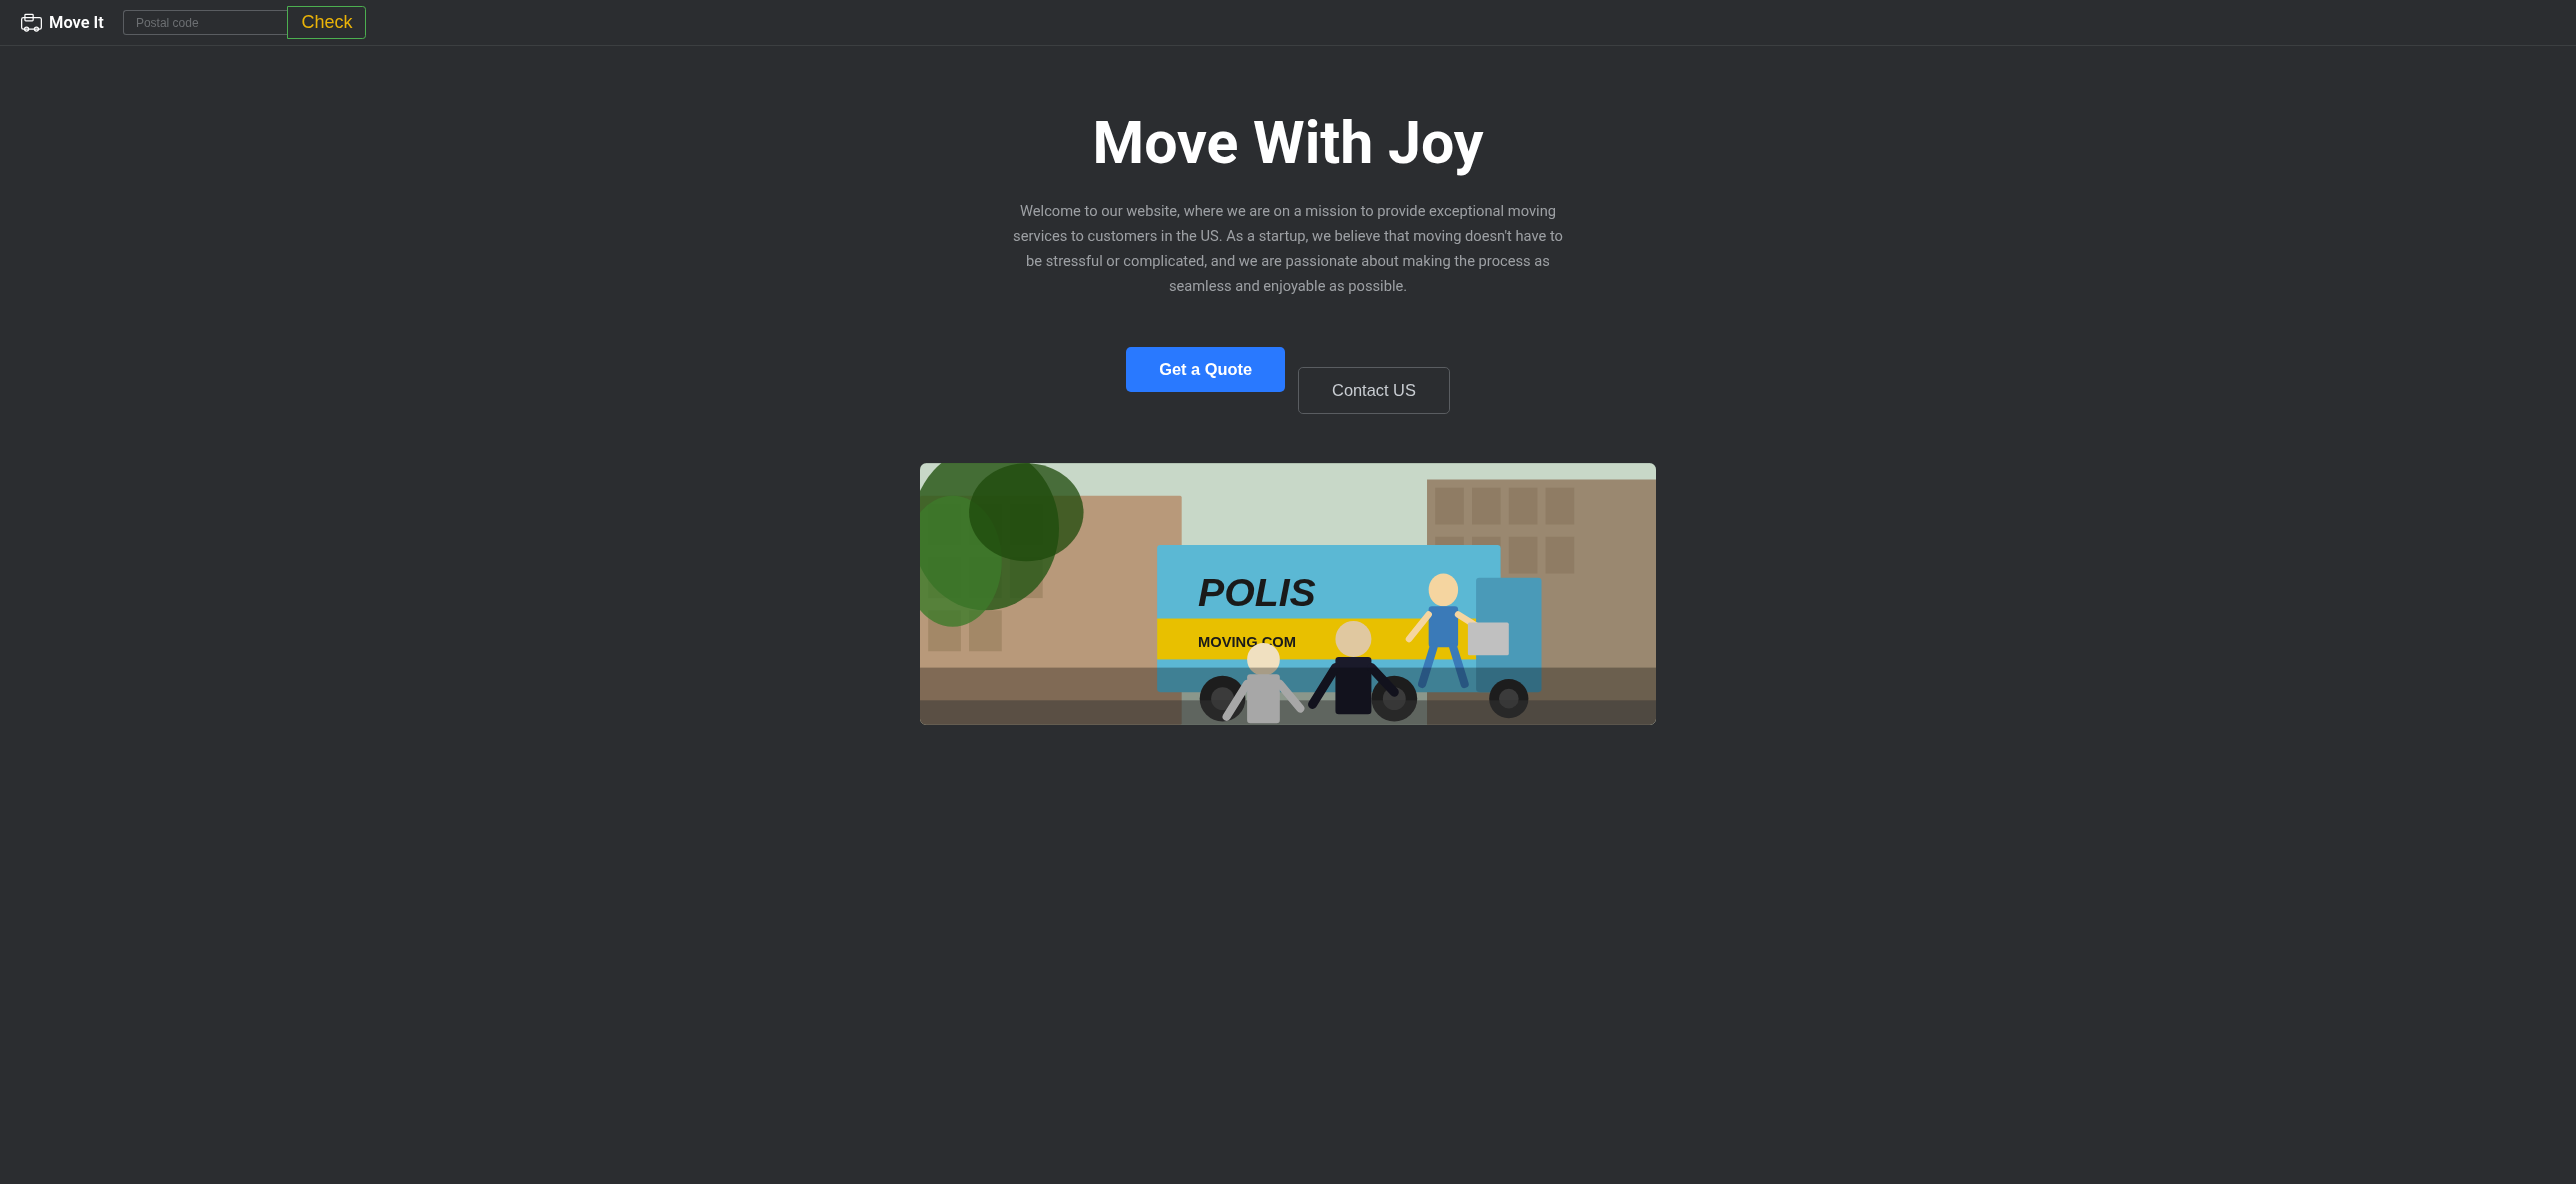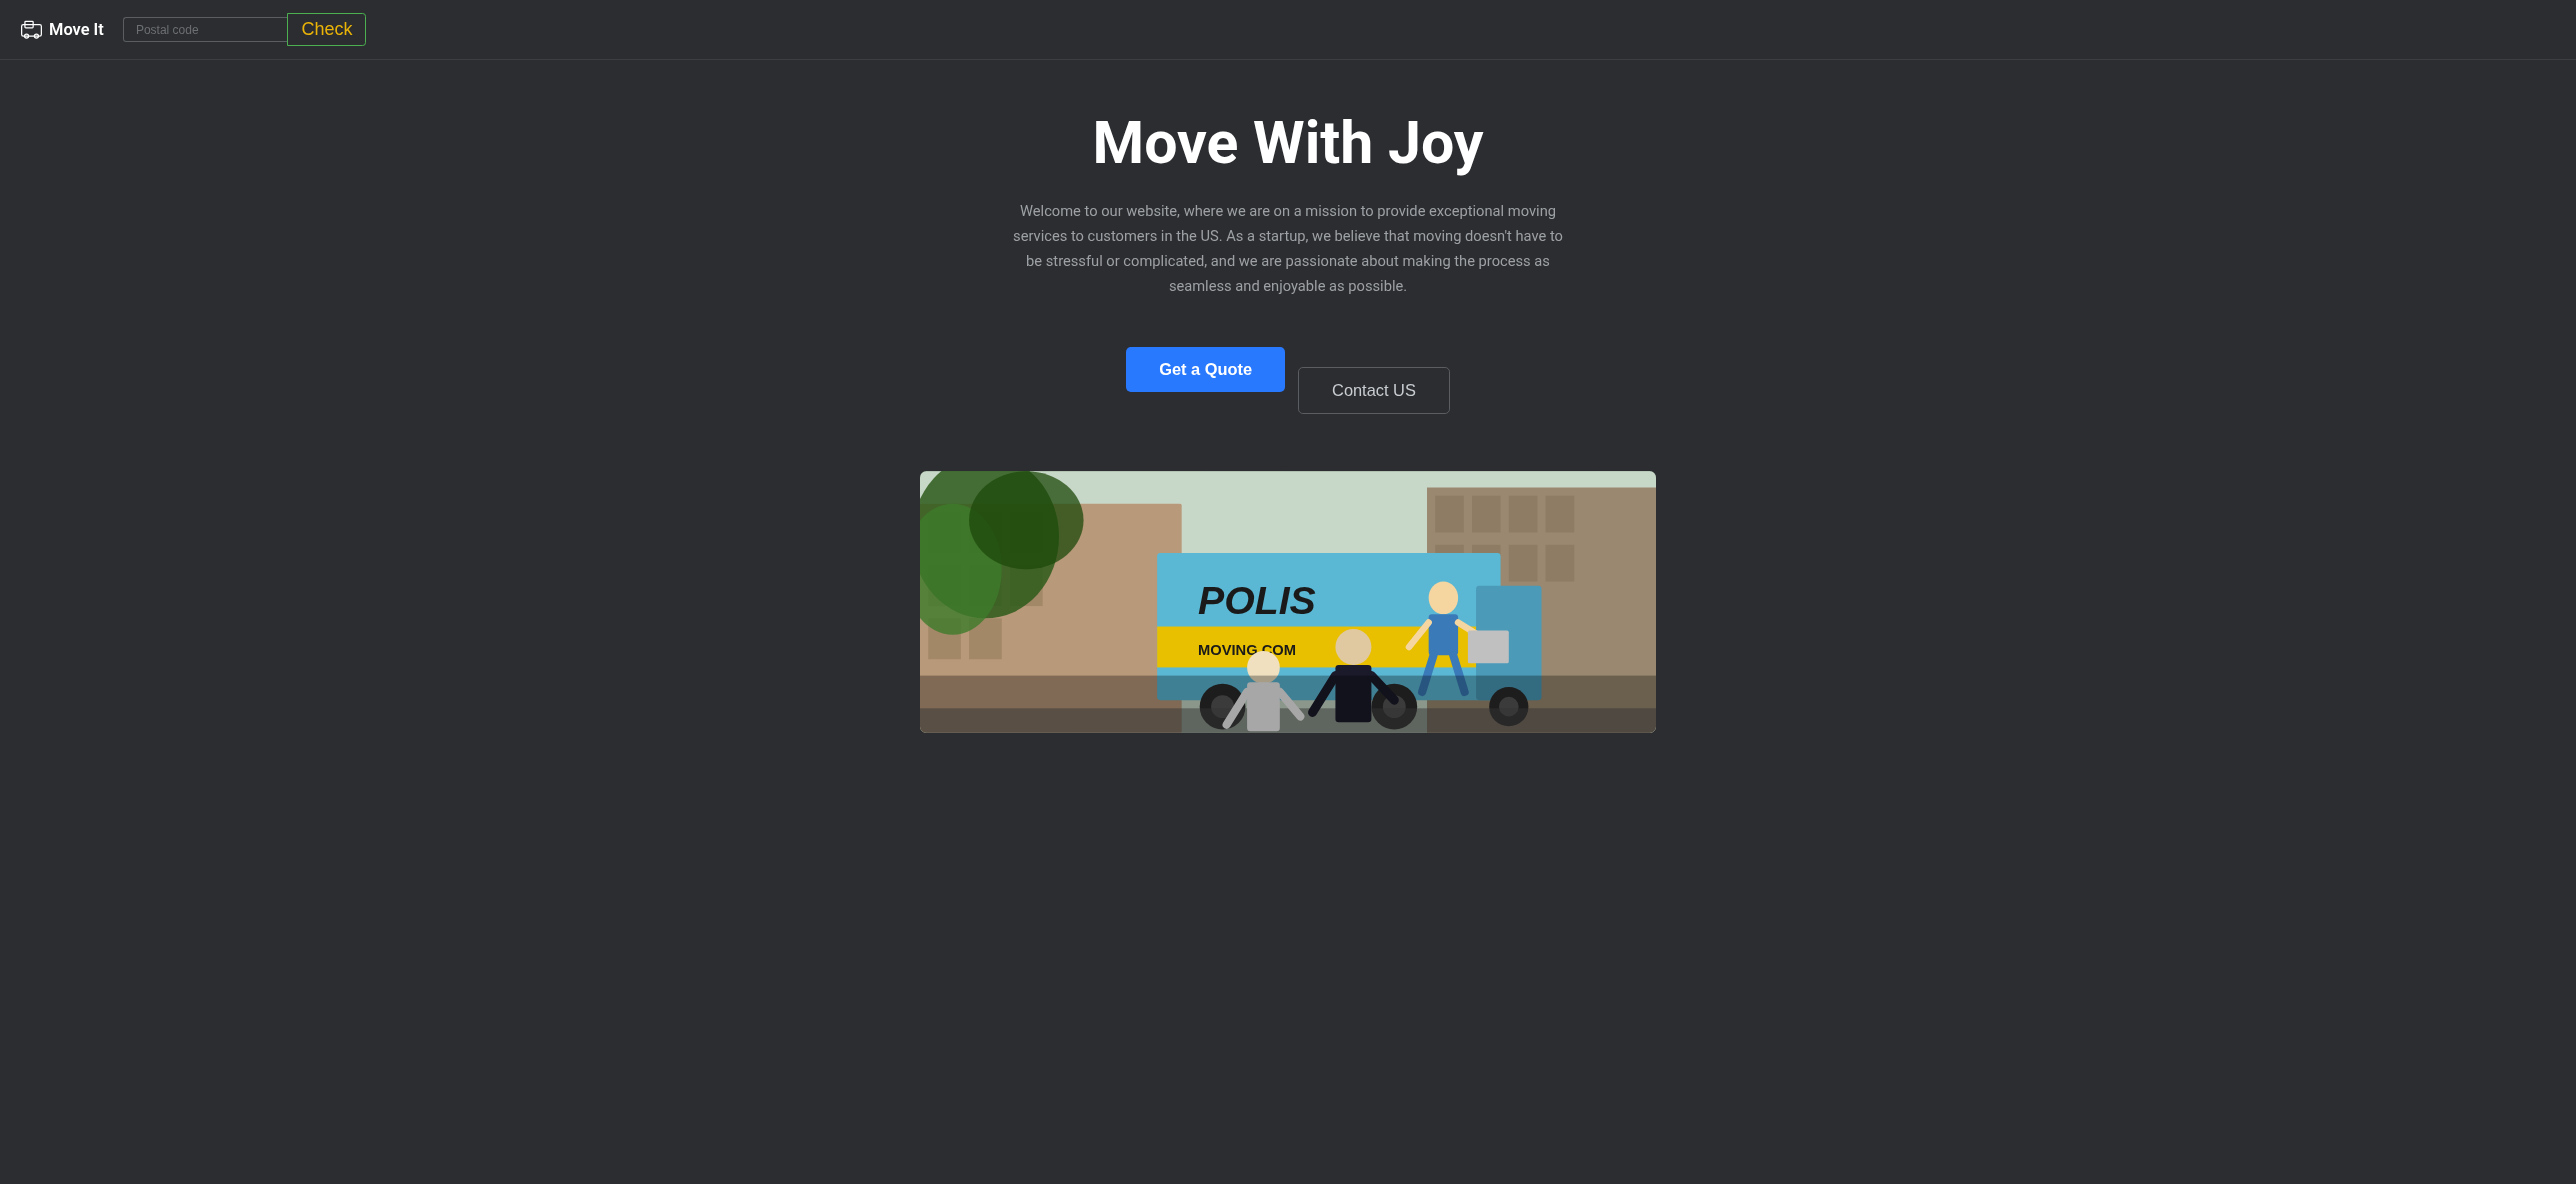--- a/index.html
+++ b/index.html
@@ -13,21 +13,21 @@
       color: #ffffff;
       font-family: -apple-system, BlinkMacSystemFont, 'Segoe UI', Roboto, sans-serif;
       min-height: 100vh;
     }
 
     
     .navbar {
       display: flex;
       align-items: center;
       padding: 0 19.6px;
-      height: 60px;
+      height: 46px;
       background-color: #2b2d30;
       border-bottom: 0.8px solid #3c3f41;
       position: fixed;
       top: 0;
       left: 0;
       right: 0;
       z-index: 100;
     }
 
     .navbar-brand {
@@ -196,21 +196,20 @@
       width: 100%;
       max-width: 736px;
       height: 262px;
       border-radius: 6.5px;
       overflow: hidden;
       background: linear-gradient(135deg, #3a4a3a 0%, #4a5a4a 20%, #2a3a2a 40%, #5a6a5a 60%, #6a7a7a 80%, #8a9a9a 100%);
       position: relative;
       display: flex;
       align-items: center;
       justify-content: center;
-      margin-top: 8px;
     }
 
     .scene-svg {
       width: 100%;
       height: 100%;
     }
   </style>
 </head>
 <body>
 

